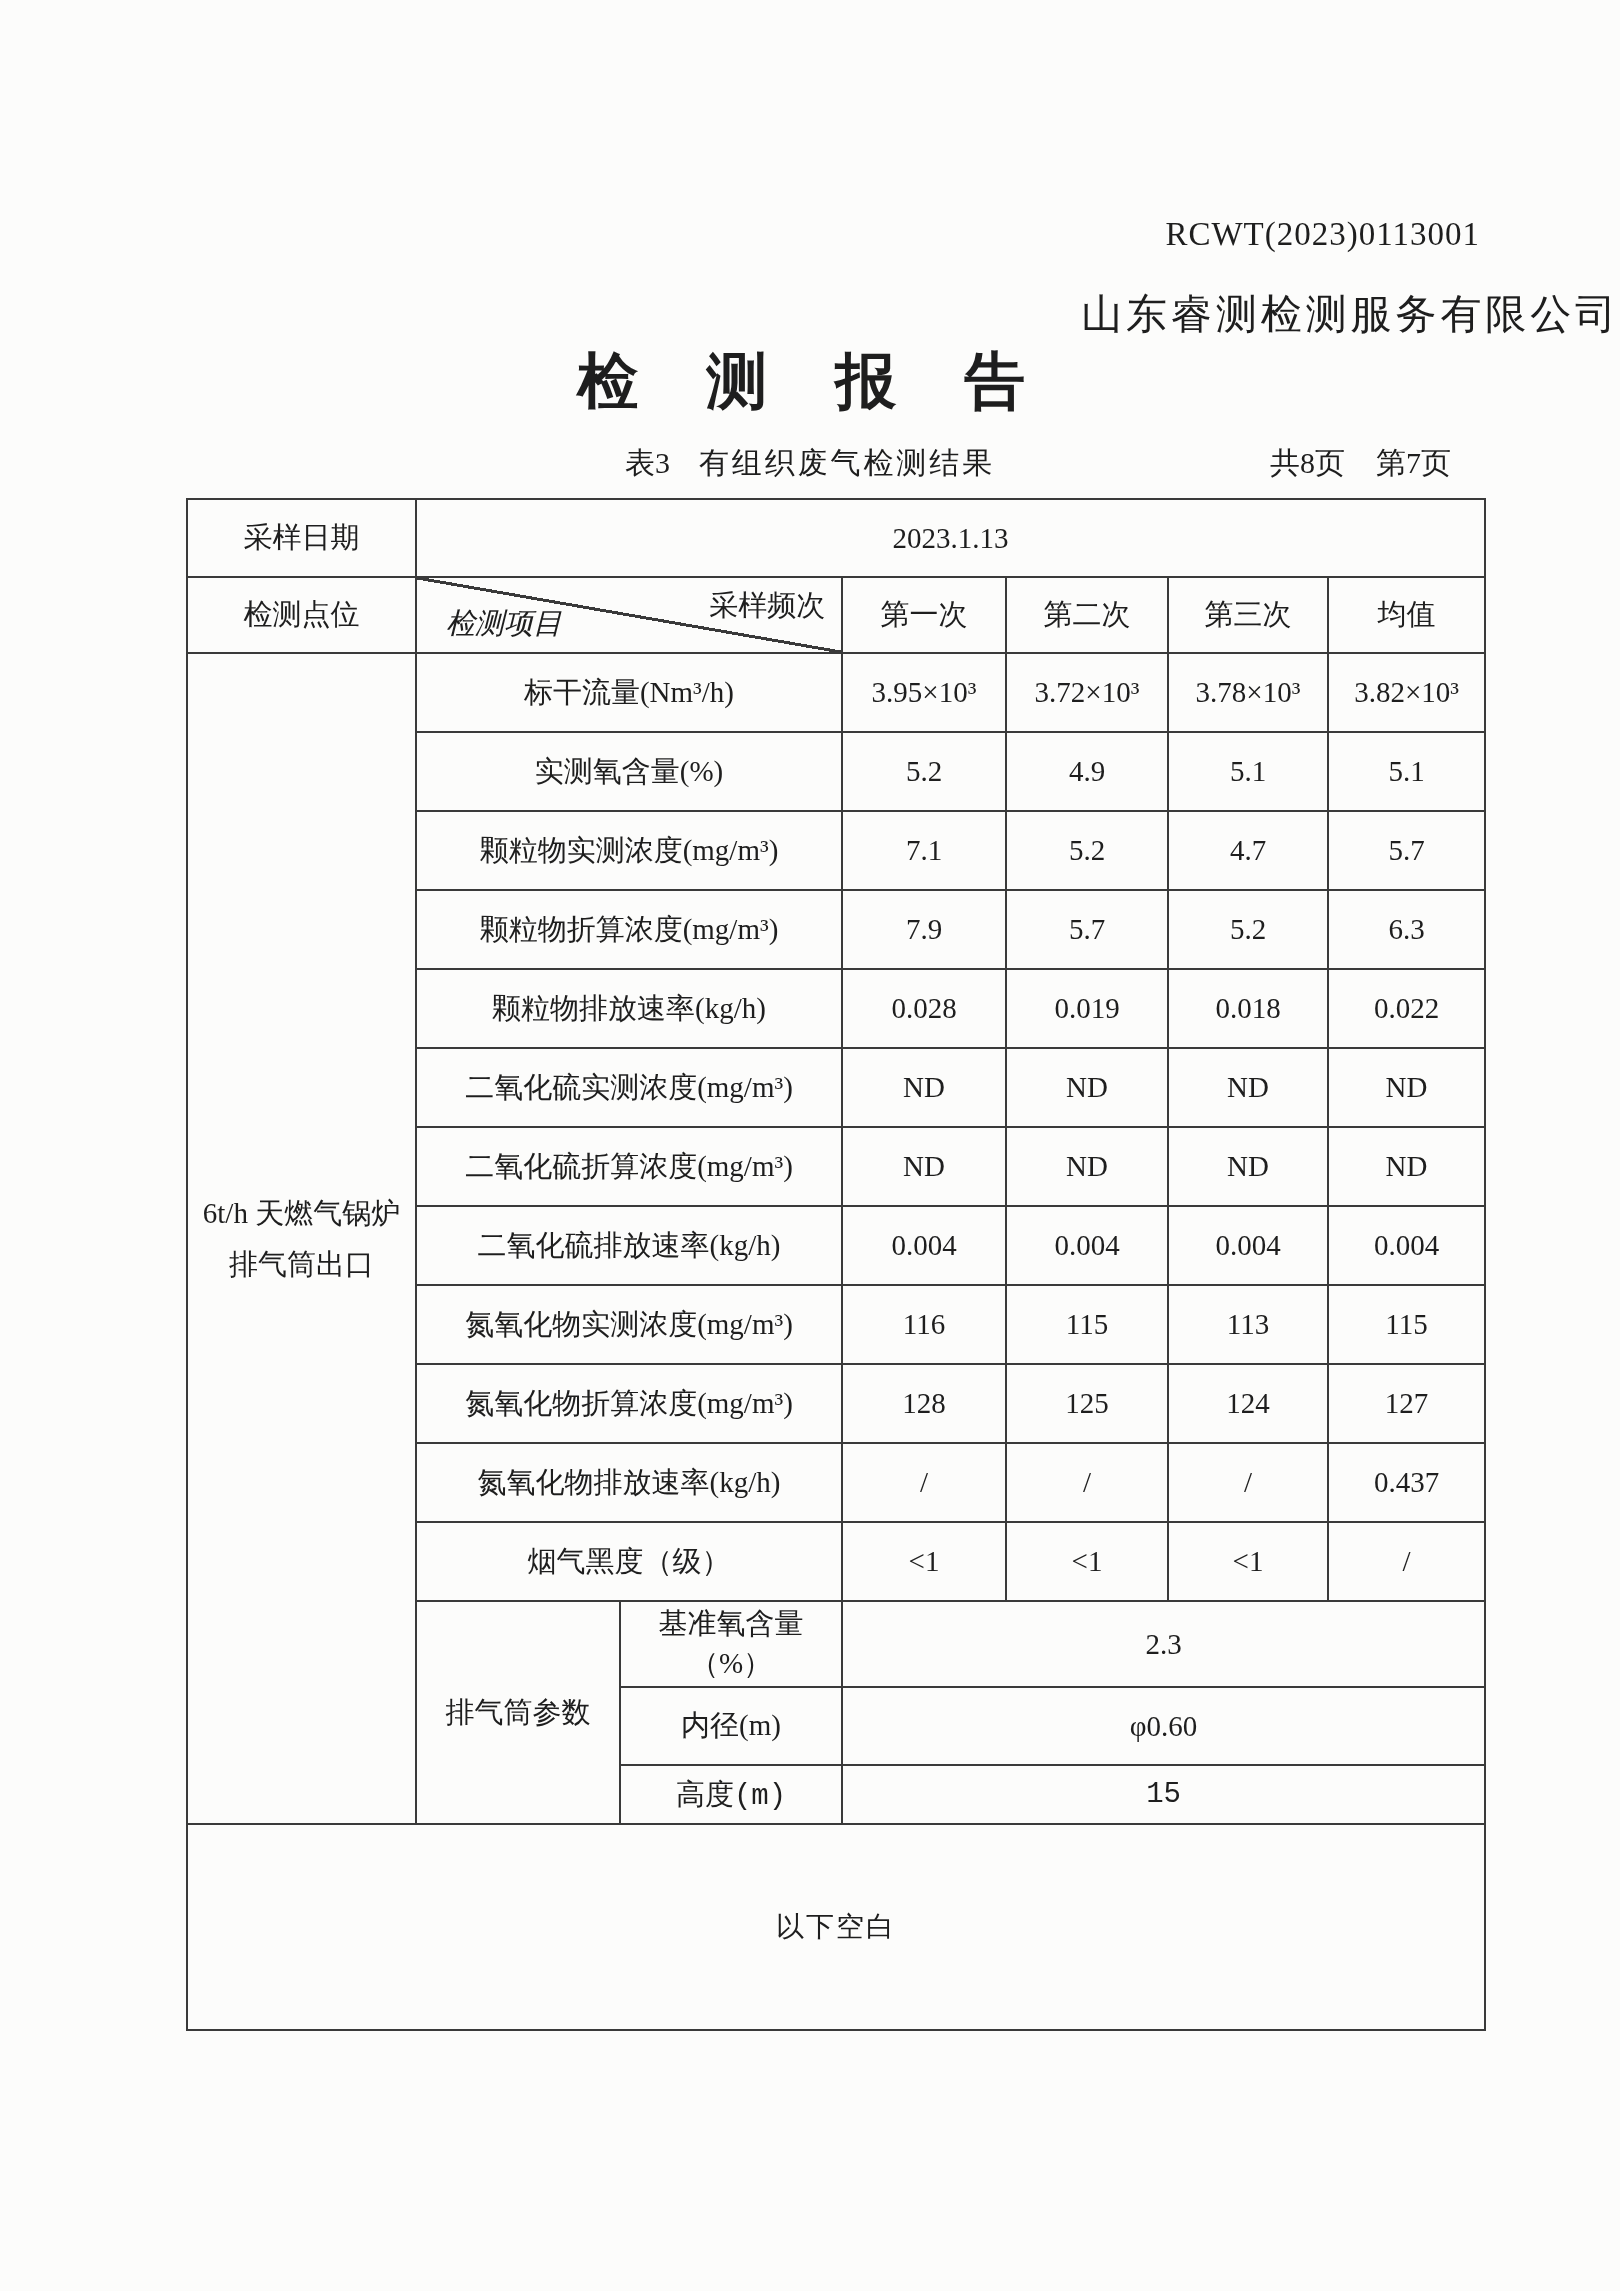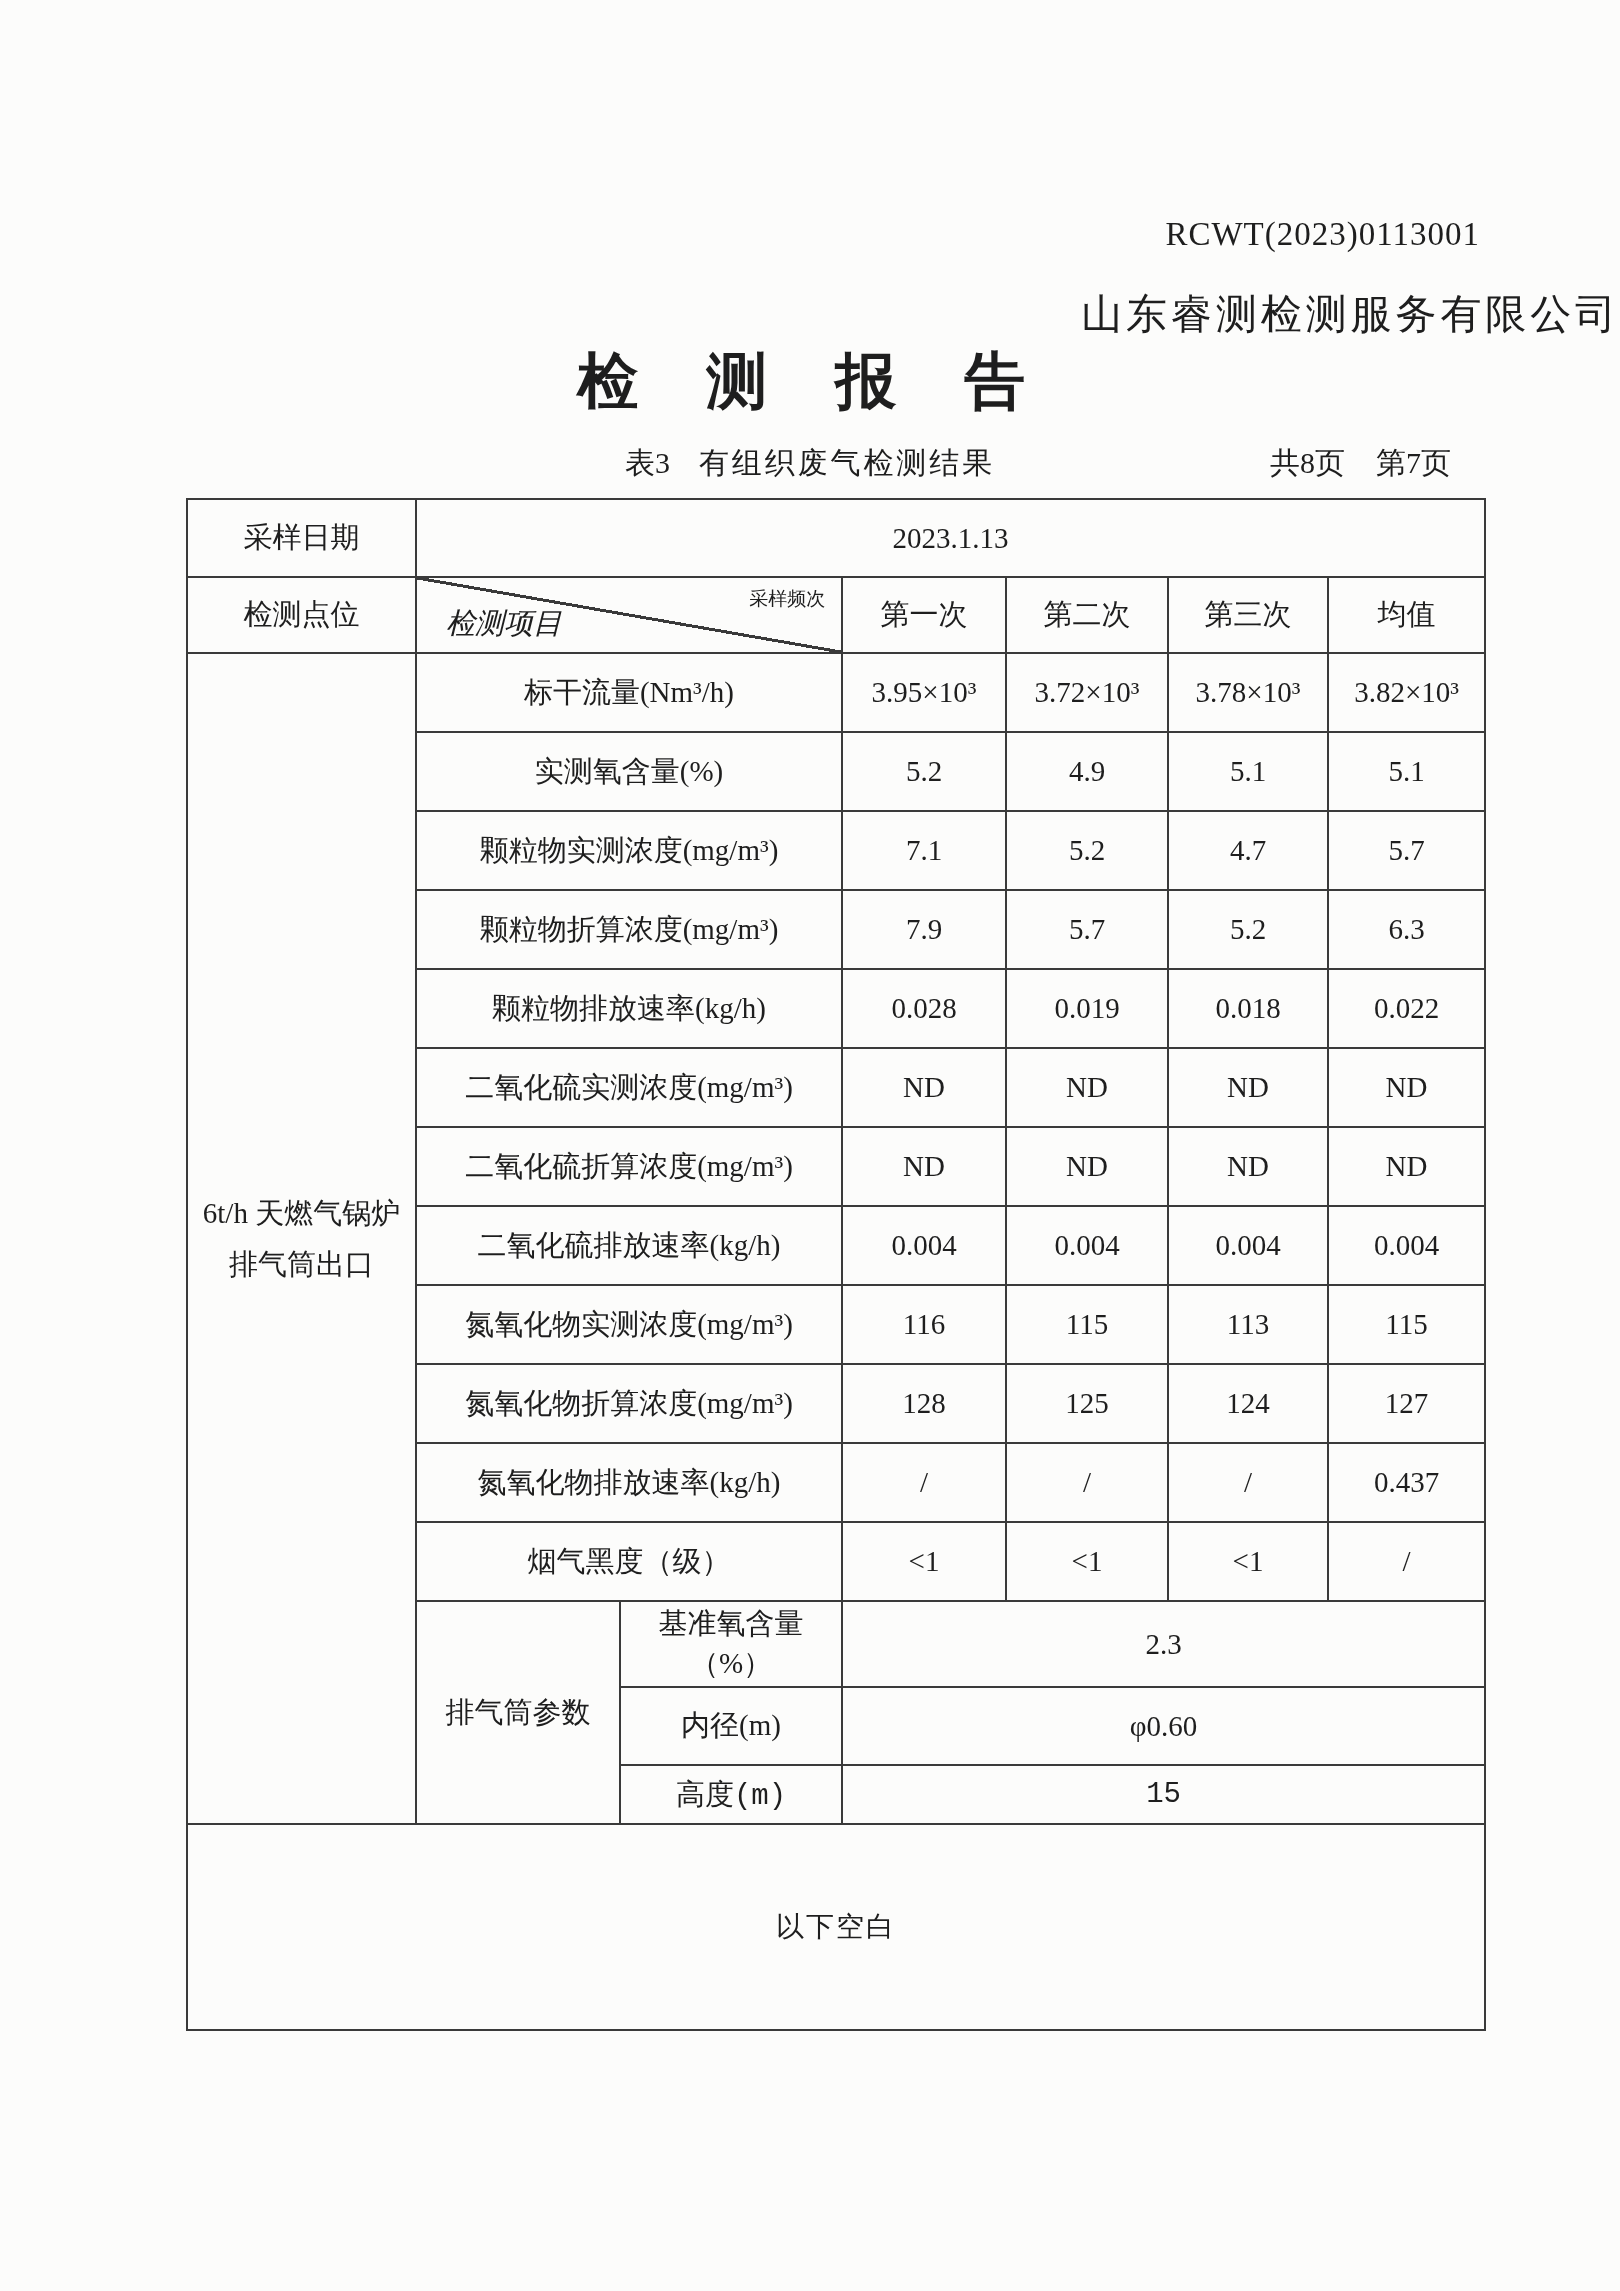--- a/index.html
+++ b/index.html
@@ -57,21 +57,21 @@
 
   td.point-cell { line-height:51px; font-size:29px; }
   td.diag {
     position:relative; padding:0;
     background:linear-gradient(to top right,
       transparent calc(50% - 1.5px),
       #3a3a3a calc(50% - 1.5px),
       #3a3a3a calc(50% + 1.5px),
       transparent calc(50% + 1.5px));
   }
-  .diag-tr { position:absolute; top:7.8px;  right:15.7px; font-size:19px; }
+  .diag-tr { position:absolute; top:7.8px;  right:15.7px; font-size:29px; }
   .diag-bl { position:absolute; bottom:7.8px; left:29px; font-size:29px;font-style:italic; }
   td.footer-cell {
     text-align:left; vertical-align:top;
     padding:13.7px 0 0 21.6px; font-size:28px; letter-spacing:2px;
   }
 </style>
 </head>
 <body>
 
 <div class="page">

